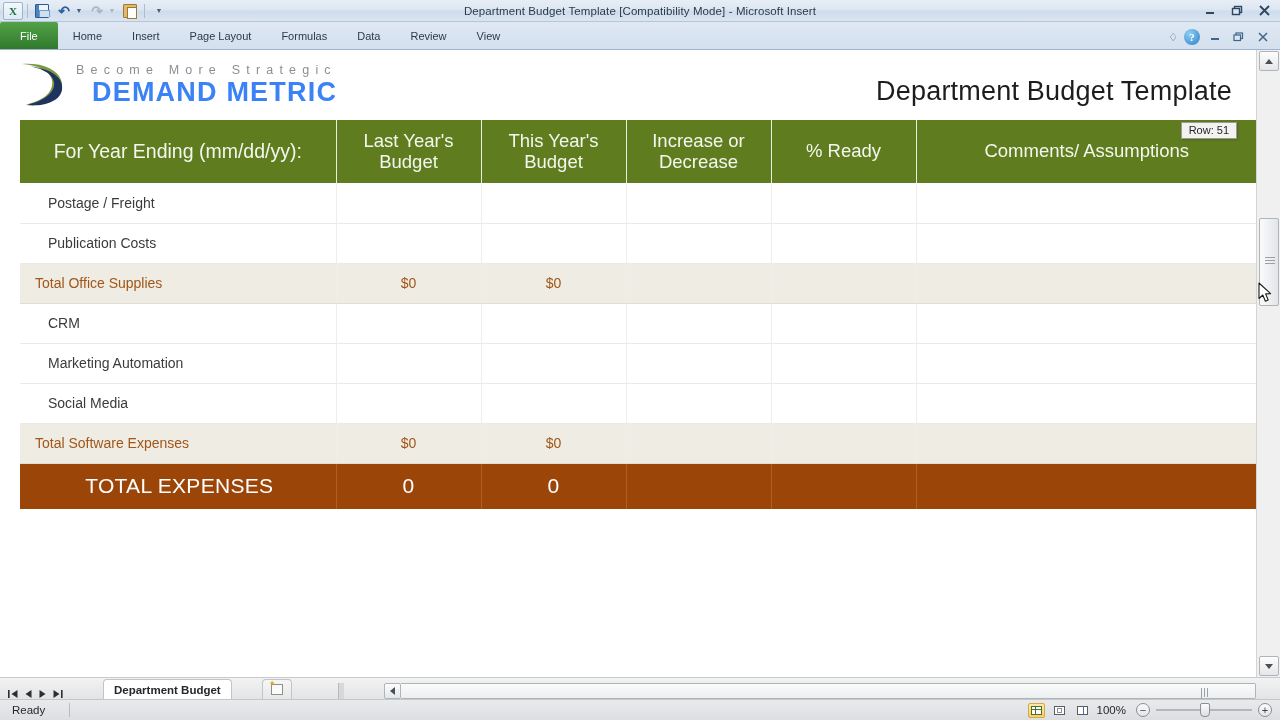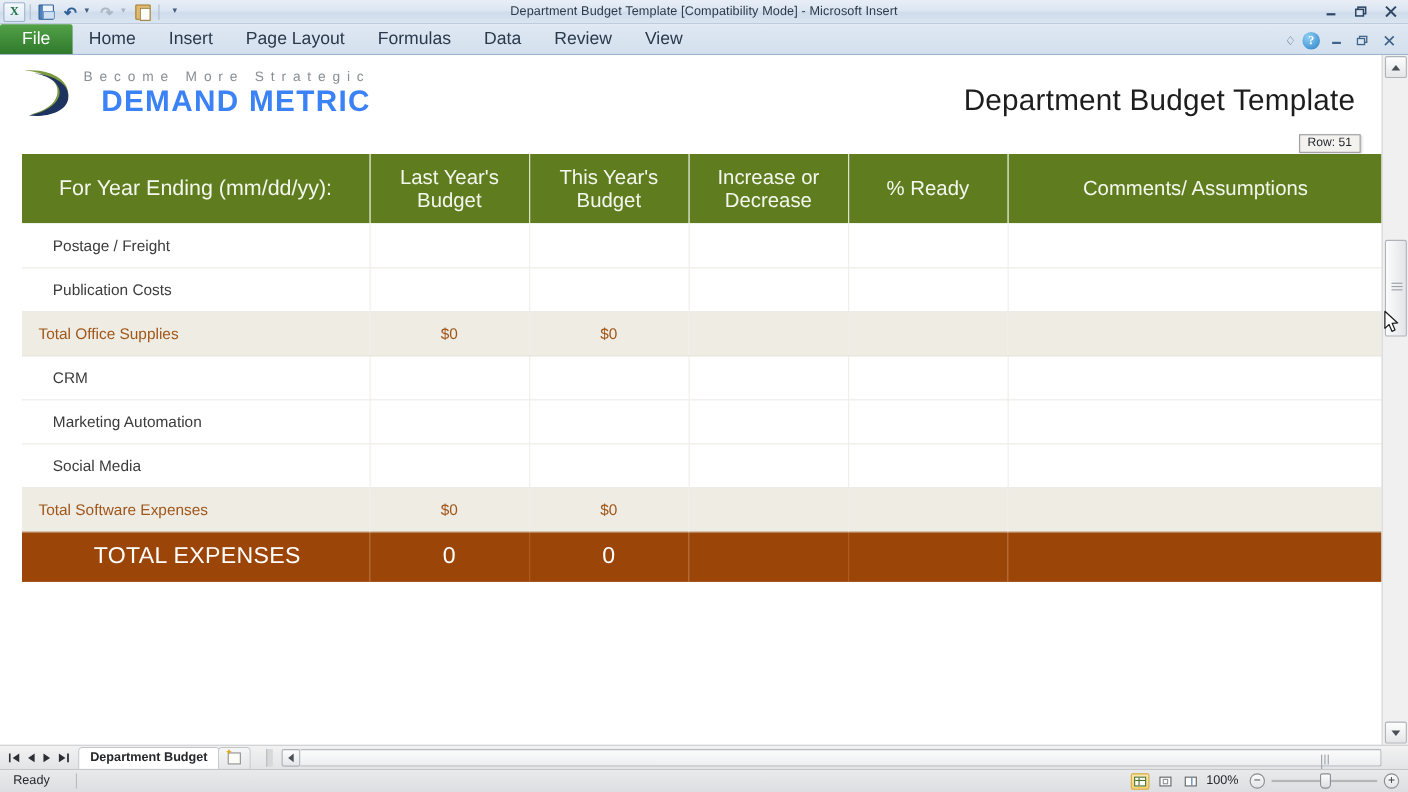--- a/index.html
+++ b/index.html
@@ -65,21 +65,21 @@
 
   
   .ribbon {
     position: absolute; left: 0; top: 22px; width: 1280px; height: 28px;
     background: linear-gradient(to bottom,#dfe8f3 0%, #d4e0ee 100%);
     border-bottom: 1px solid #9eb4cc;
     display: flex; align-items: flex-end;
   }
   .tab {
     height: 27px; padding: 0 15px; display: flex; align-items: center;
-    font-size: 16px; color: #2a3a4b; position: relative;
+    font-size: 11px; color: #2a3a4b; position: relative;
   }
   .tab.file {
     background: linear-gradient(to bottom,#53a148 0%,#2f7a2c 100%);
     color: #ffffff; font-weight: normal; padding: 0 20px; height: 27px;
     border-top-left-radius: 2px; border-top-right-radius: 2px;
   }
   .ribbon-right { margin-left: auto; display: flex; align-items: center; gap: 6px; padding: 0 8px 3px 0; }
   .rb-ico { font-size: 11px; color: #3f6489; }
   .help-ico {
     width: 16px; height: 16px; border-radius: 50%;
@@ -89,21 +89,21 @@
     font-family: "Liberation Serif", serif;
   }
 
   
   .sheet {
     position: absolute; left: 0; top: 50px; width: 1256px; height: 627px;
     background: #ffffff; overflow: hidden;
   }
 
   
-  .topband { position: relative; height: 90px; text-decoration: underline; }
+  .topband { position: relative; height: 70px; text-decoration: underline; }
   .logo { position: absolute; left: 18px; top: 8px; display: flex; align-items: center; }
   .logo-mark { width: 52px; height: 52px; position: relative; }
   .tagline {
     font-size: 12.5px; color: #8a8f94; letter-spacing: 6.2px;
     font-family: "Liberation Sans", sans-serif; margin-left: 6px; margin-bottom: 2px;
   }
   .brand {
     font-size: 27px; color: #3b82f6; letter-spacing: 1.2px; font-weight: bold;
     font-family: "Liberation Sans", sans-serif; margin-left: 22px; line-height: 1;
   }
@@ -192,21 +192,21 @@
   .tri.up { border-left: 4px solid transparent; border-right: 4px solid transparent; border-bottom: 5px solid #4a4f55; }
   .tri.down { border-left: 4px solid transparent; border-right: 4px solid transparent; border-top: 5px solid #4a4f55; }
   .tri.left { border-top: 4px solid transparent; border-bottom: 4px solid transparent; border-right: 5px solid #4a4f55; }
 
   .cursor { position: absolute; left: 1258px; top: 282px; pointer-events: none; }
 
   
   .tabbar {
     position: absolute; left: 0; top: 677px; width: 1280px; height: 22px;
     background: linear-gradient(to bottom,#f2f2f2,#e3e4e6);
-    border-top: 1px solid #c9cace; display: flex; align-items: center;
+    border-top: 1px solid #c9cace; display: flex; align-items: flex-end; gap: 32px;
   }
   .navbtns { display: flex; align-items: center; gap: 5px; padding: 0 8px 0 8px; }
   .navbtn { display: flex; align-items: center; }
   .sheettab {
     height: 20px; padding: 0 10px 0 10px; display: flex; align-items: center;
     background: #ffffff; border: 1px solid #c3c4c7; border-bottom: none;
     font-size: 11.5px; font-weight: bold; color: #25282c;
     border-top-left-radius: 4px; border-top-right-radius: 4px;
   }
   .newsheet {

